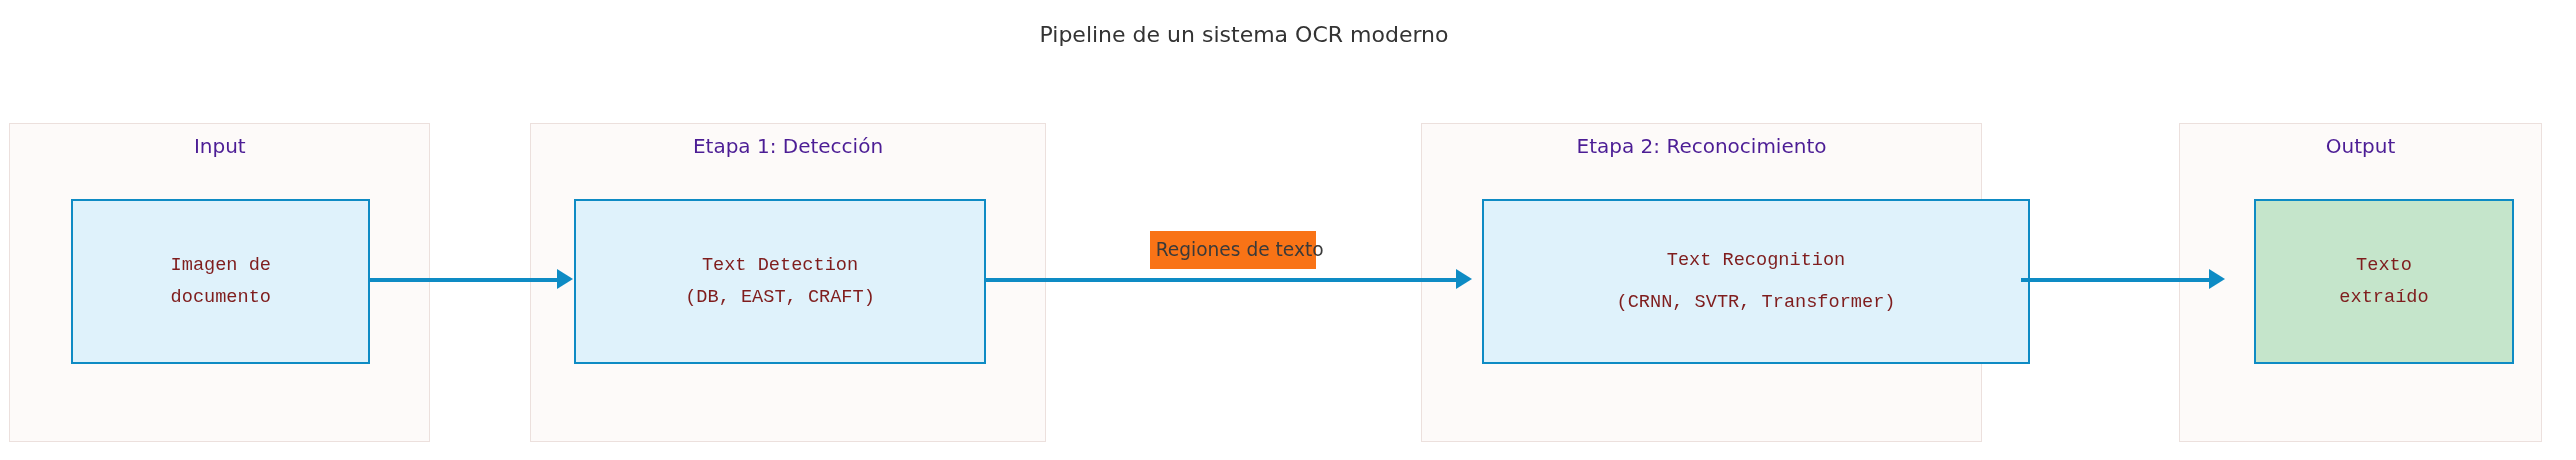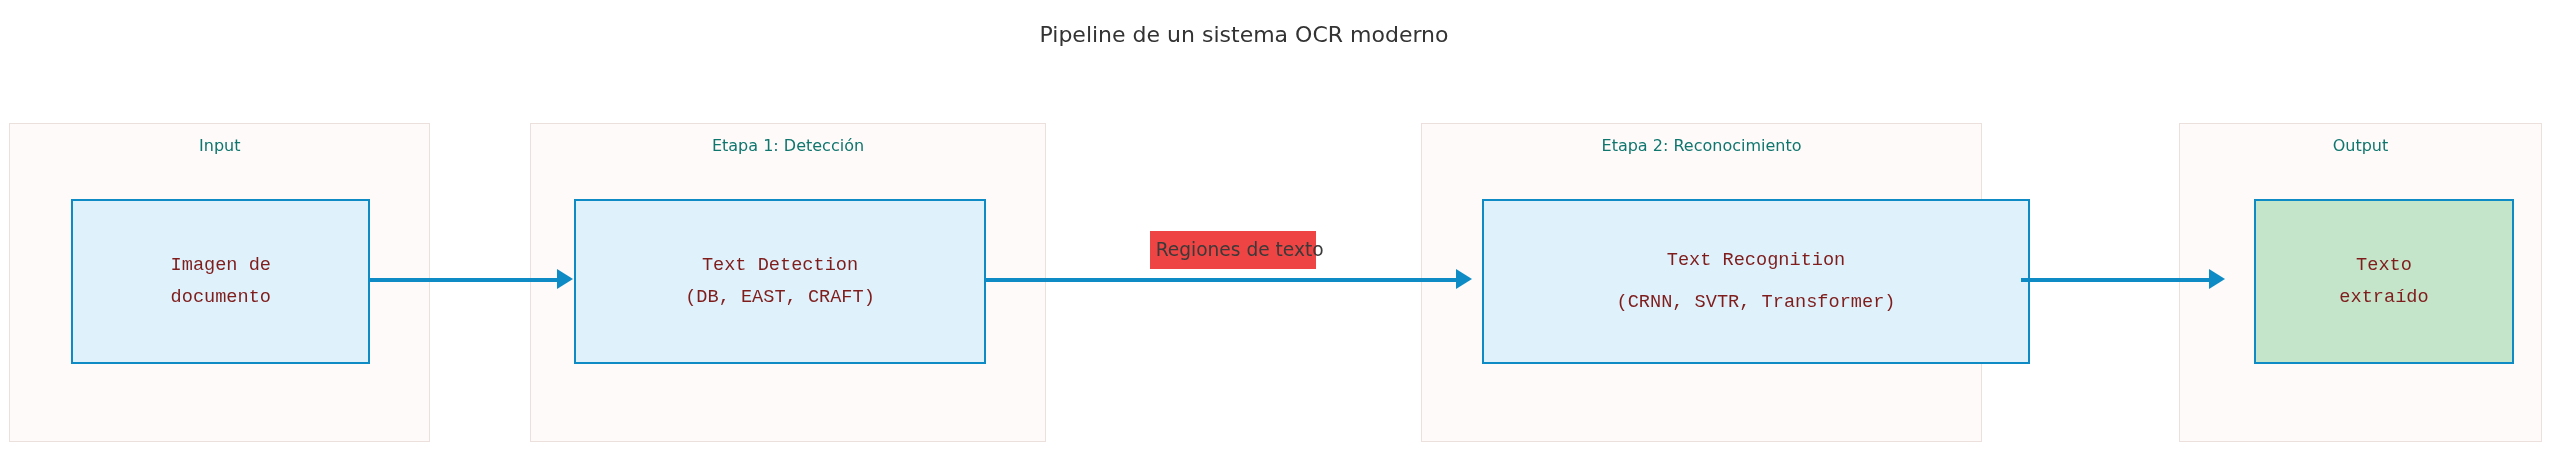--- a/index.html
+++ b/index.html
@@ -38,23 +38,23 @@
     background: #fdfaf9;
     border: 1.4px solid #ece0dd;
     box-sizing: border-box;
   }
   .cluster-label {
     position: absolute;
     left: 0;
     top: 10px;
     width: 100%;
     text-align: center;
-    font-size: 16px;
+    font-size: 20px;
     line-height: 24.4px;
-    color: #0f766e;
+    color: #4c1d95;
     font-family: "DejaVu Sans", sans-serif;
     white-space: nowrap;
   }
   
   .node {
     position: absolute;
     top: 75px;  
     height: 165px;
     border: 2.2px solid #0e8bc4;
     box-sizing: border-box;
@@ -88,21 +88,21 @@
     border-top: 10.8px solid transparent;
     border-bottom: 10.8px solid transparent;
     border-left: 16.5px solid #0e8bc4;
   }
   
   #edge-label {
     position: absolute;
     left: 1150px;
     top: 231px;
     width: 166px;
-    background: #ef4444;
+    background: #f97316;
     padding: 2.9px 5.7px;
     box-sizing: border-box;
     text-align: center;
   }
   #edge-label .edge-line {
     font-size: 18.6px;
     line-height: 32px;
     color: #3a3a3a;
     font-family: "DejaVu Sans", sans-serif;
     white-space: nowrap;

